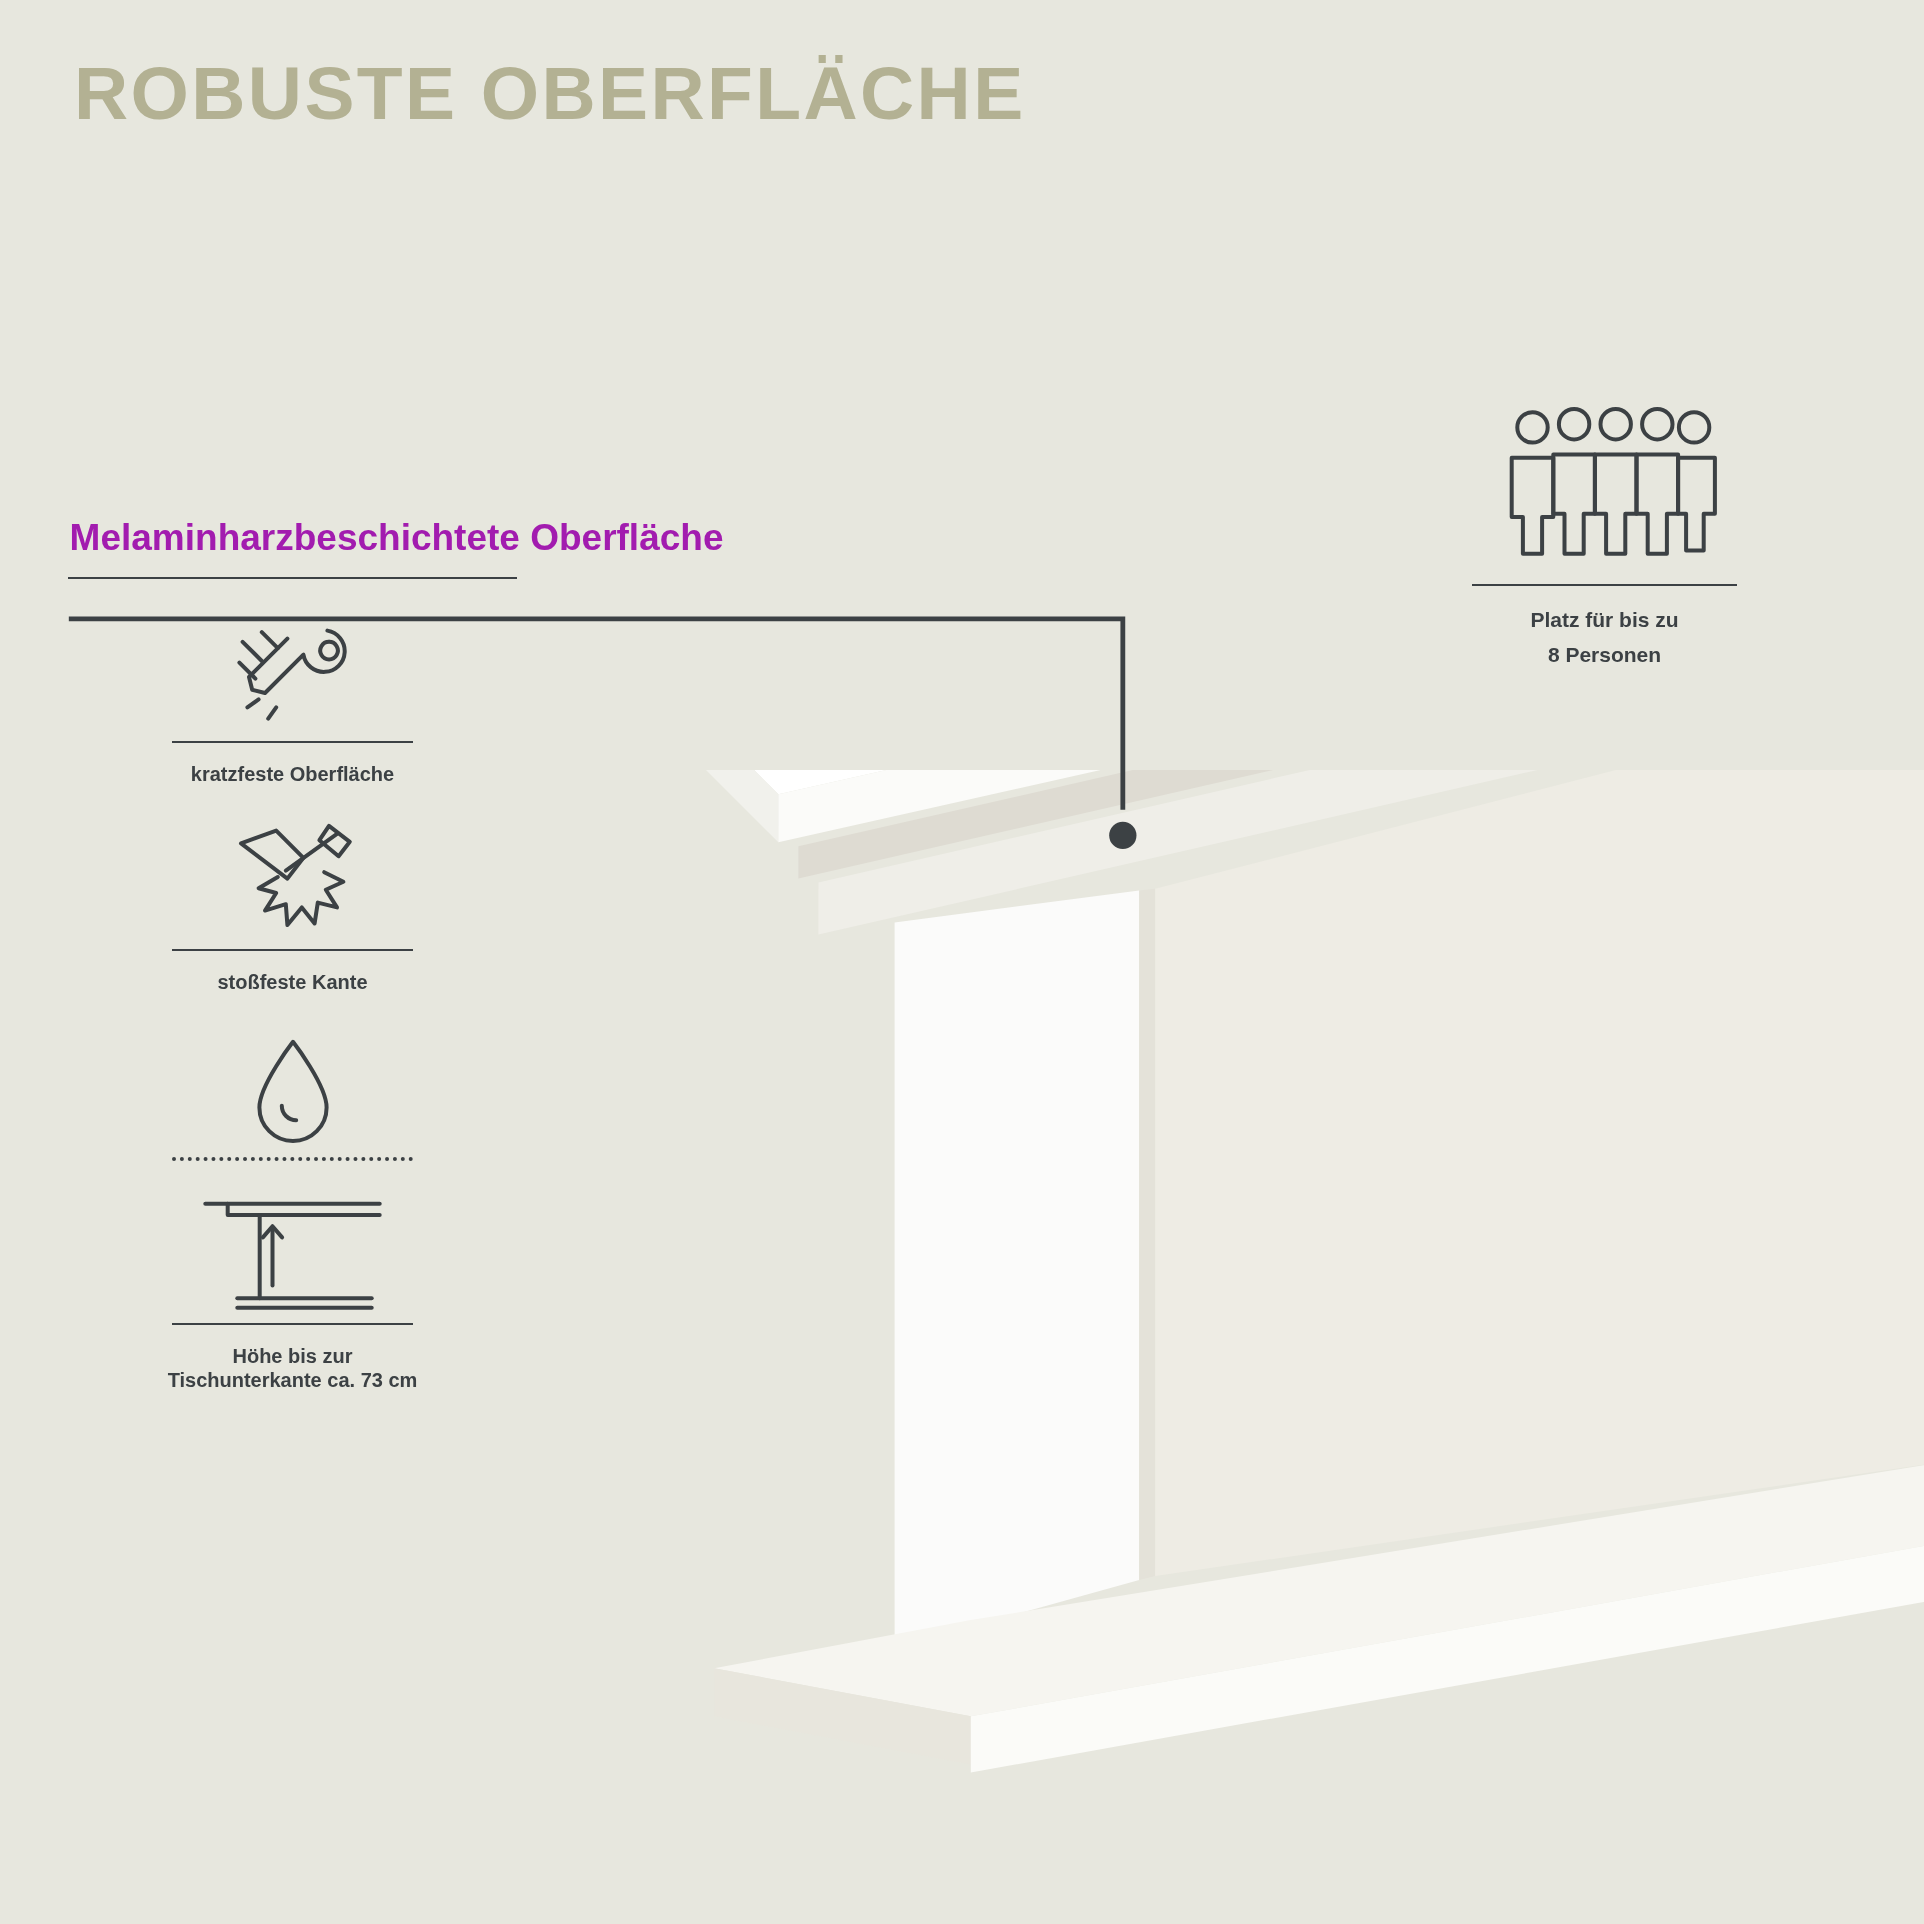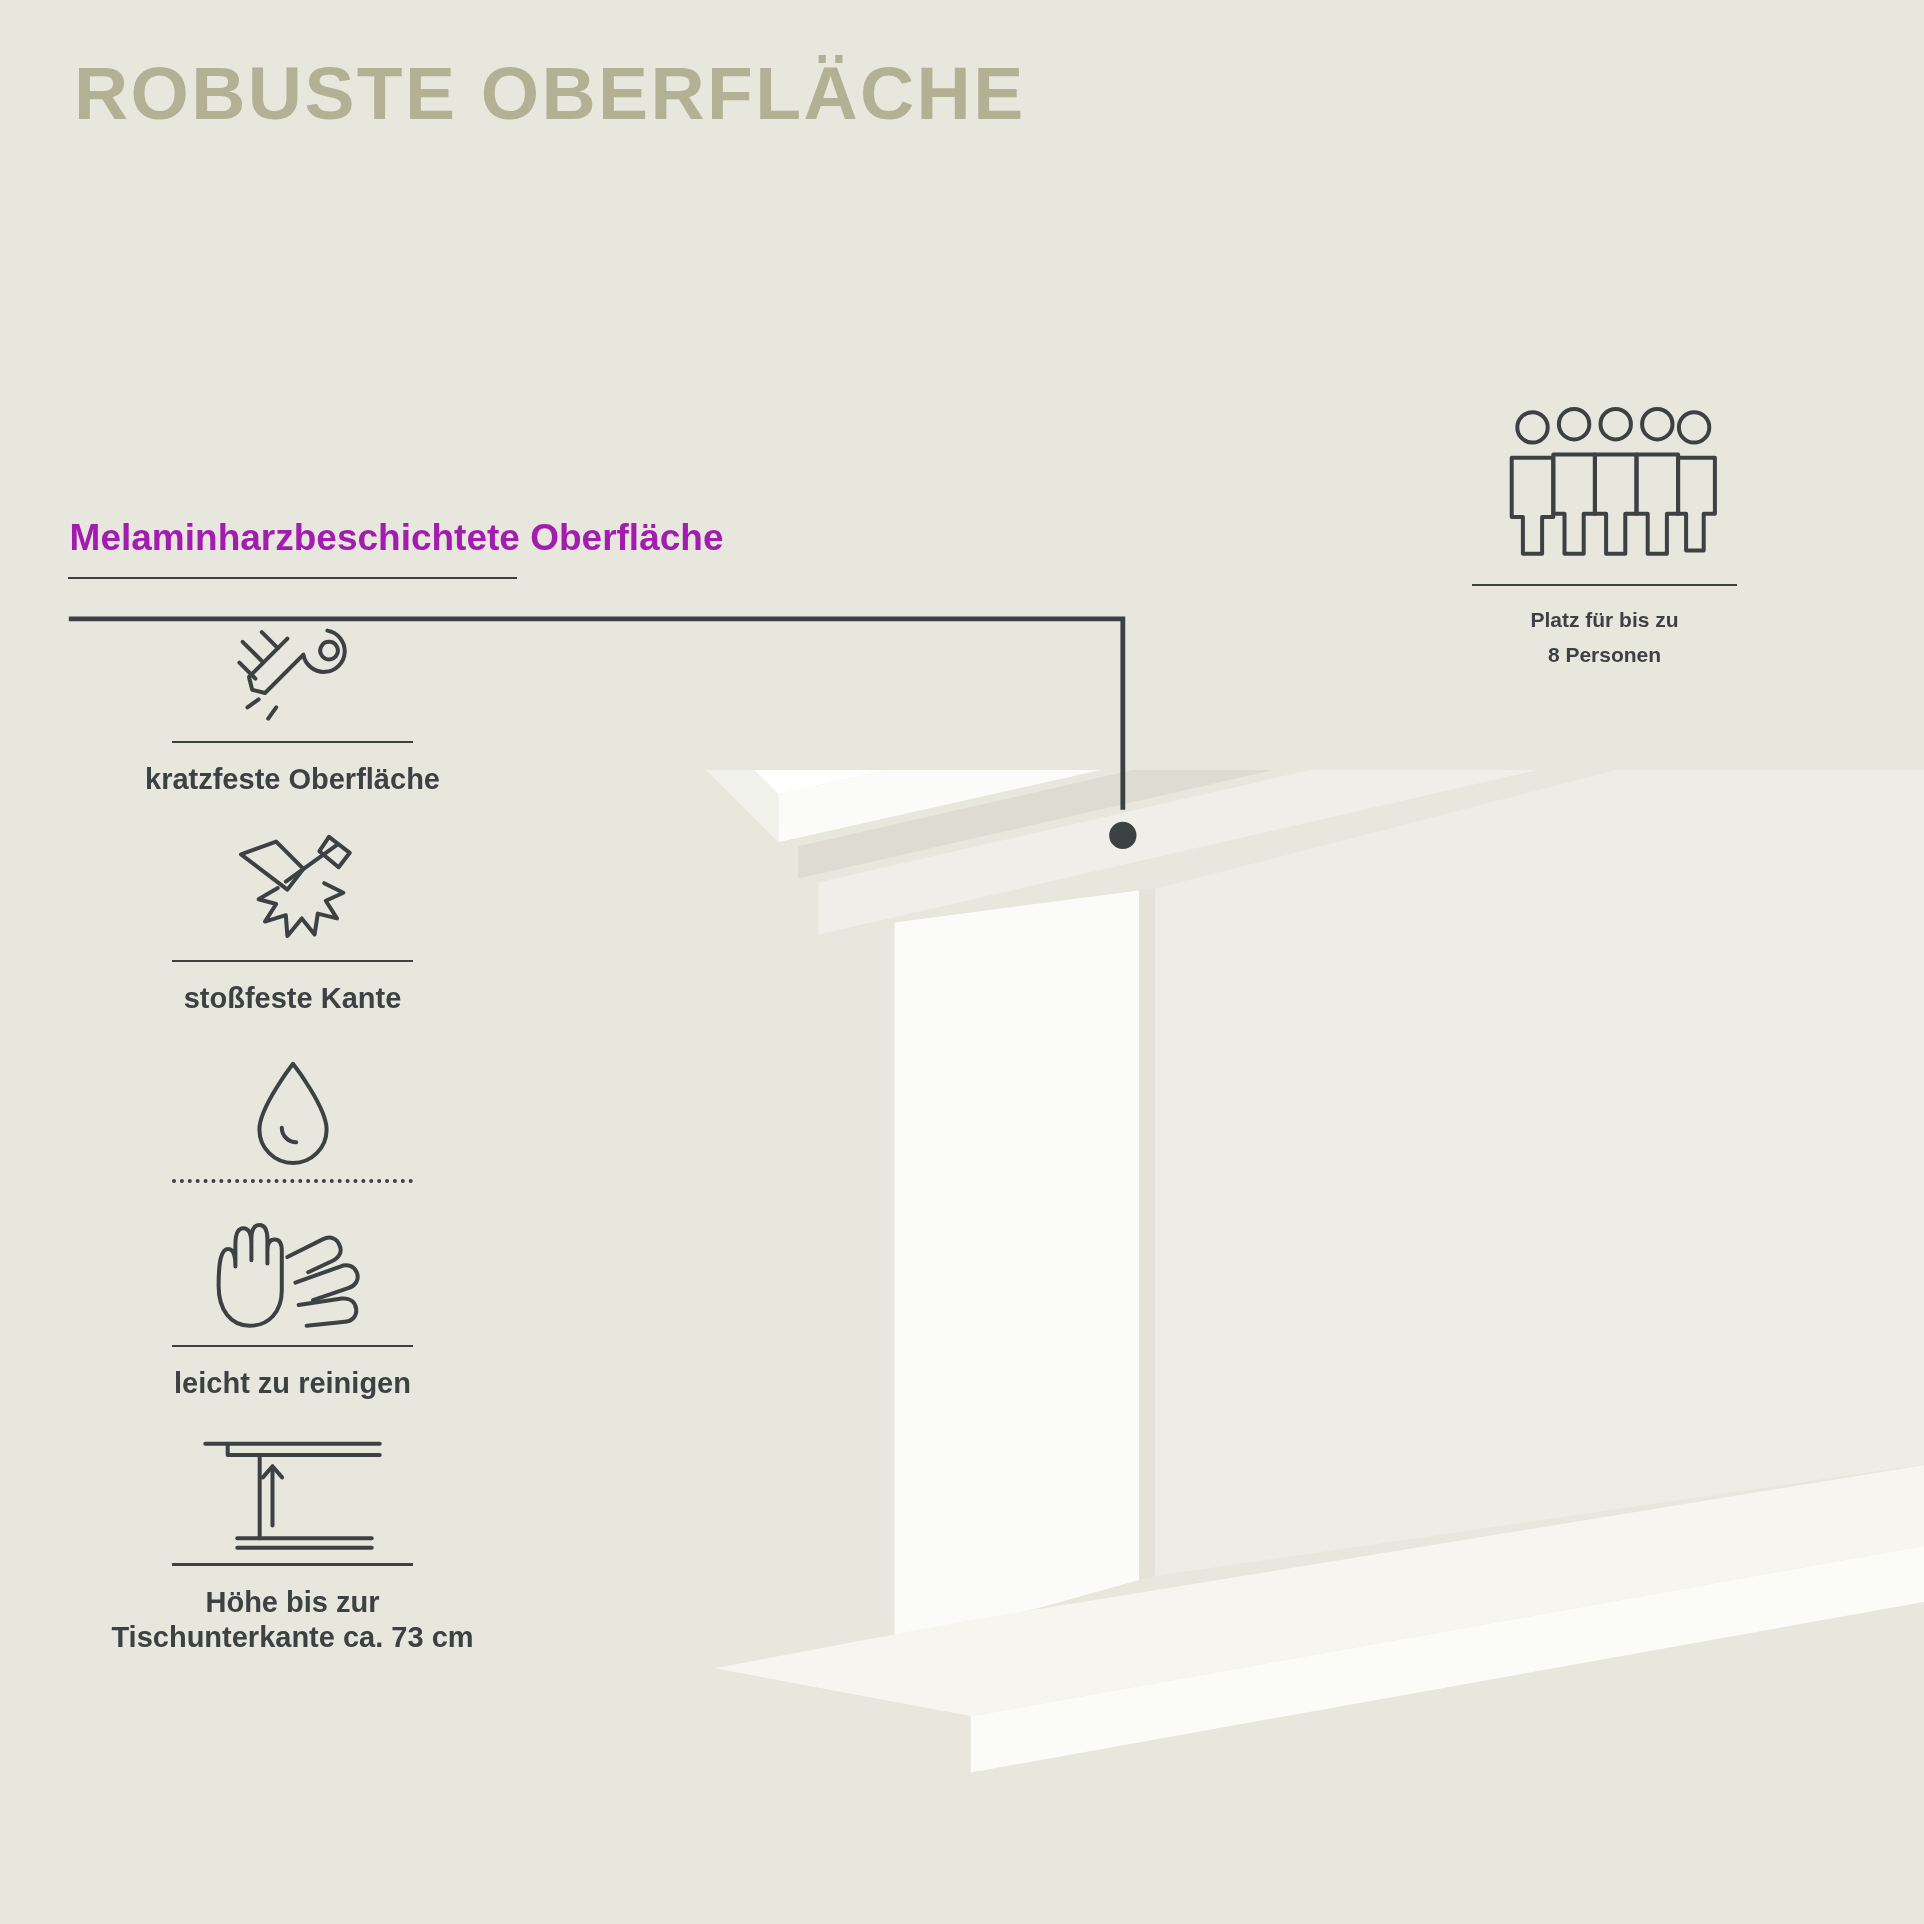--- a/index.html
+++ b/index.html
@@ -72,21 +72,21 @@
     background: #3c4144;
     margin: 8px auto 0 auto;
   }
   .feature .f-rule.dotted {
     height: 0;
     background: none;
     border-top: 4px dotted #3c4144;
   }
   .feature .f-label {
     margin-top: 19px;
-    font-size: 29px;
+    font-size: 20px;
     font-weight: bold;
     color: #3c4144;
     line-height: 1.22;
   }
 
   
   .people-block {
     position: absolute;
     left: 1448px;
     top: 405px;
@@ -208,34 +208,20 @@
         <svg width="112" height="120" viewBox="0 0 140 150" aria-hidden="true">
           <g fill="none" stroke="#3c4144" stroke-width="5" stroke-linecap="round" stroke-linejoin="round">
             <path d="M70 16 C70 16 112 70 112 98 a42 42 0 0 1 -84 0 C28 70 70 16 70 16 z"></path>
             <path d="M56 96 a18 18 0 0 0 18 18"></path>
           </g>
         </svg>
       </div>
       <div class="f-rule dotted"></div>
     </div>
 
-    <div class="feature">
-      <div class="icon-wrap">
-        <svg width="184" height="120" viewBox="0 0 230 150" aria-hidden="true">
-          <g fill="none" stroke="#3c4144" stroke-width="5" stroke-linecap="round" stroke-linejoin="round">
-            <path d="M22 86 c0 -34 4 -46 12 -46 8 0 9 10 9 22 V34 c0 -12 2 -20 10 -20 8 0 10 8 10 20 v20 V28 c0 -11 3 -18 10 -18 7 0 10 7 10 18 v30 V42 c0 -9 3 -14 9 -14 6 0 9 5 9 14 v50 c0 26 -16 44 -40 44 -24 0 -39 -20 -39 -50z"></path>
-            <path d="M108 50 l44 -22 c10 -5 18 -1 21 7 4 8 0 16 -9 20 l-30 14"></path>
-            <path d="M118 82 l56 -20 c10 -4 18 0 21 8 3 9 -2 16 -11 19 l-44 15"></path>
-            <path d="M122 110 l54 -8 c10 -1 17 4 18 13 1 9 -5 15 -14 16 l-48 5"></path>
-          </g>
-        </svg>
-      </div>
-      <div class="f-rule"></div>
-      <div class="f-label">leicht zu reinigen</div>
-    </div>
 
     <div class="feature">
       <div class="icon-wrap">
         <svg width="201" height="128" viewBox="0 0 250 160" aria-hidden="true">
           <g fill="none" stroke="#3c4144" stroke-width="5" stroke-linecap="round" stroke-linejoin="round">
             <path d="M16 16 h218"></path>
             <path d="M44 16 v14 h190"></path>
             <path d="M84 30 v104"></path>
             <path d="M56 134 h168"></path>
             <path d="M56 146 h168"></path>

